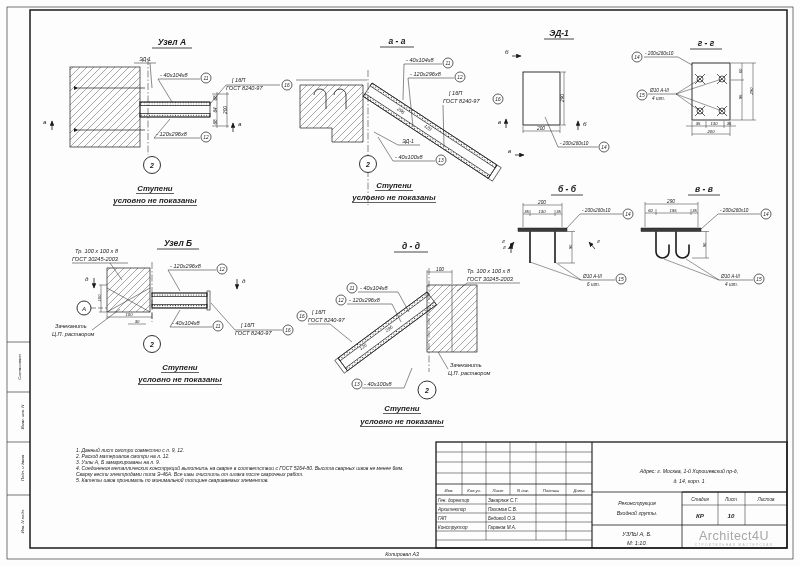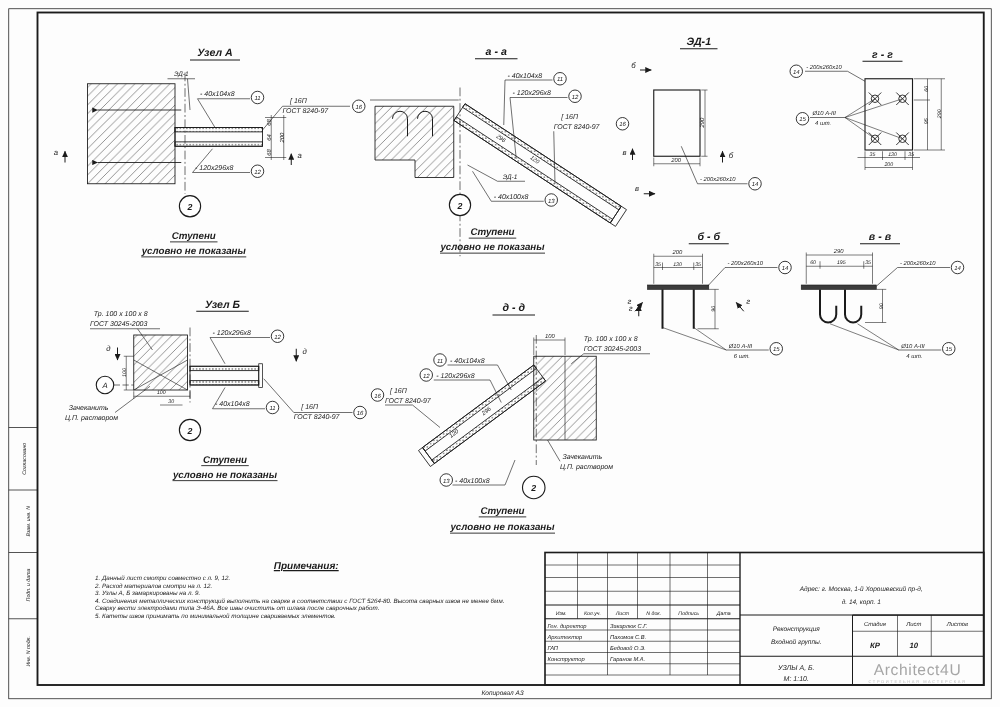--- a/index.html
+++ b/index.html
@@ -513,20 +513,19 @@
 
   <text class="f55 mid" x="637" y="536" stroke="none">УЗЛЫ А, Б.</text>
   <text class="f55 mid" x="637" y="545" stroke="none">М: 1:10.</text>
 
   <text class="logo mid" x="734" y="540" stroke="none">Architect4U</text>
   <text class="logosub mid" x="734" y="546" stroke="none">СТРОИТЕЛЬНАЯ МАСТЕРСКАЯ</text>
 </g>
 </svg>
 
 <div class="notes">
-  <div class="ntitle">Примечания:</div>
   <div class="nitem">1. Данный лист смотри совместно с л. 9, 12.</div>
   <div class="nitem">2. Расход материалов смотри на л. 12.</div>
   <div class="nitem">3. Узлы А, Б замаркированы на л. 9.</div>
   <div class="nitem">4. Соединения металлических конструкций выполнить на сварке в соответствии с ГОСТ 5264-80. Высота сварных швов не менее 6мм. Сварку вести электродами типа Э-46А. Все швы очистить от шлака после сварочных работ.</div>
   <div class="nitem">5. Катеты швов принимать по минимальной толщине свариваемых элементов.</div>
 </div>
 </div>
 
 </body></html>

